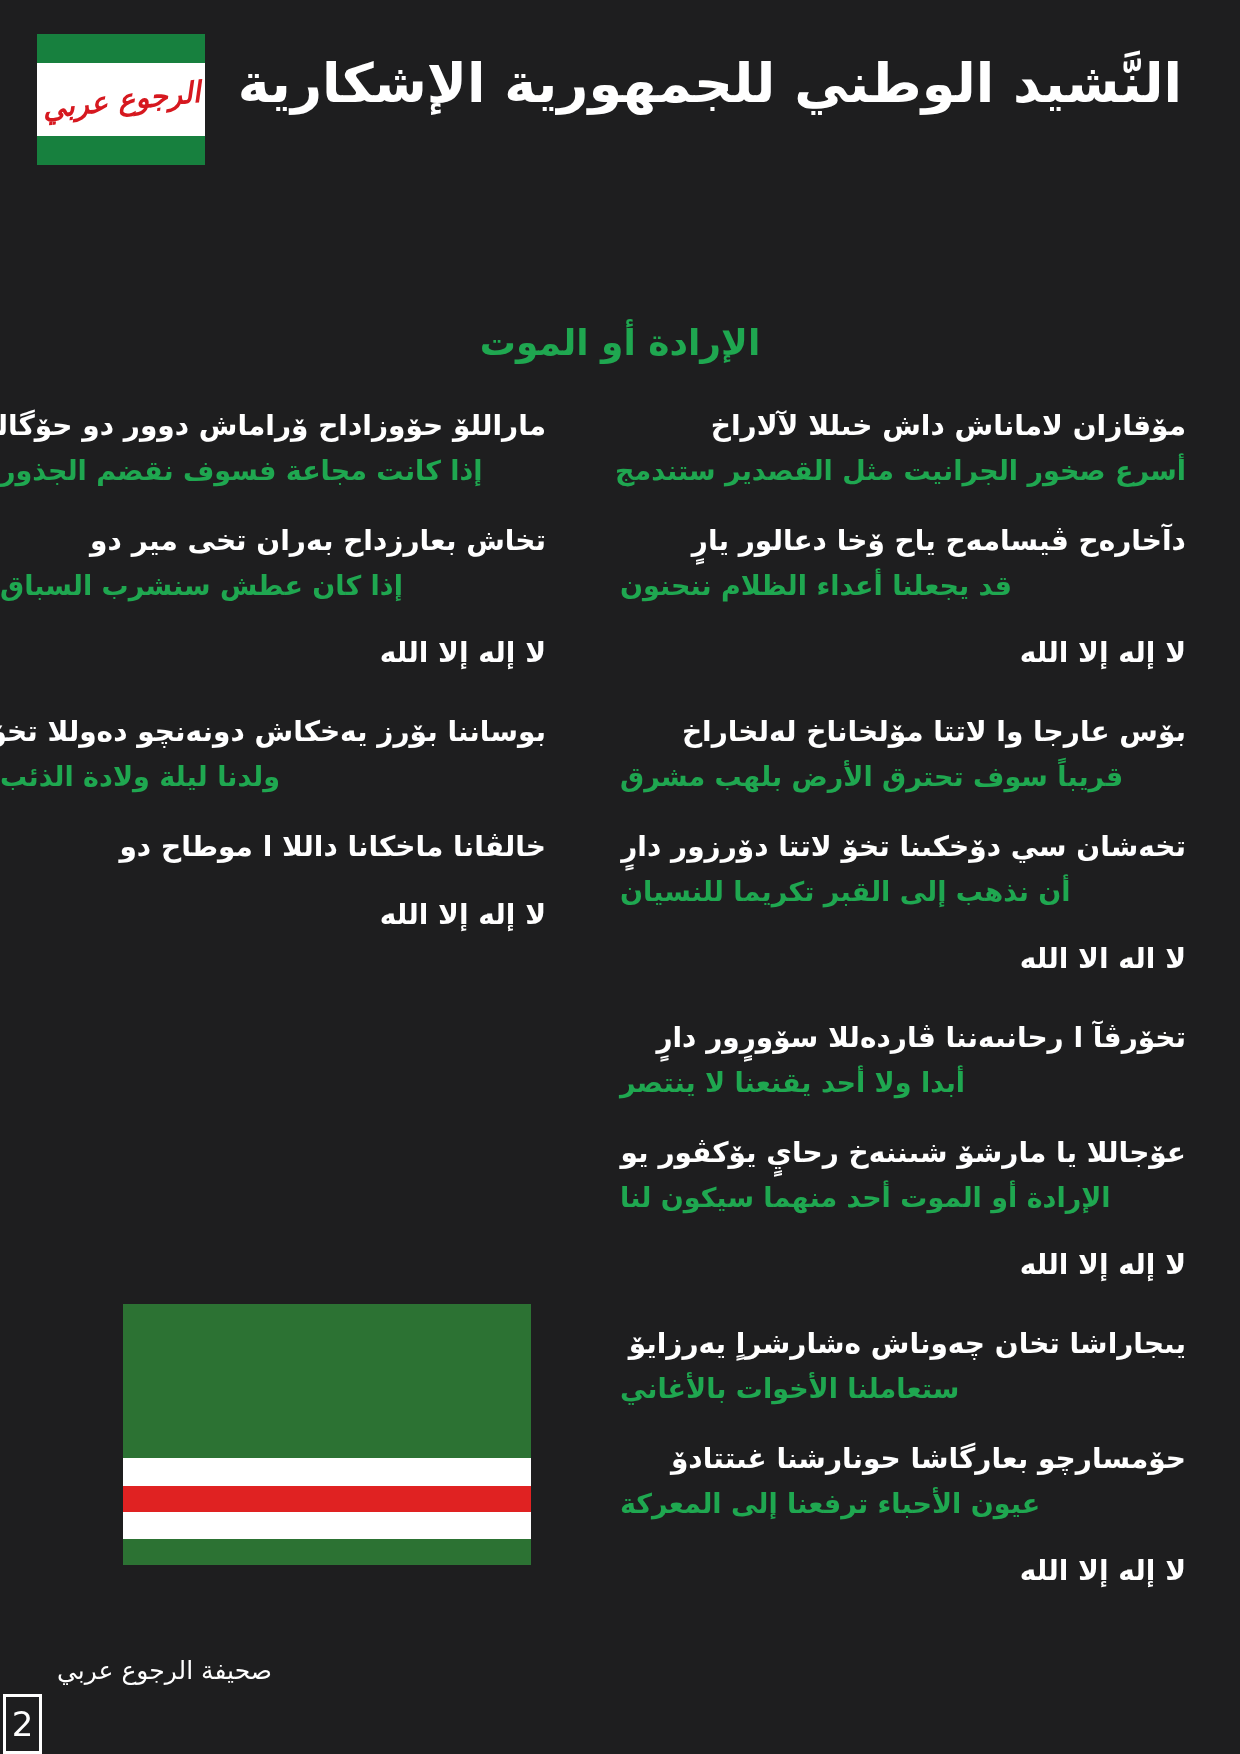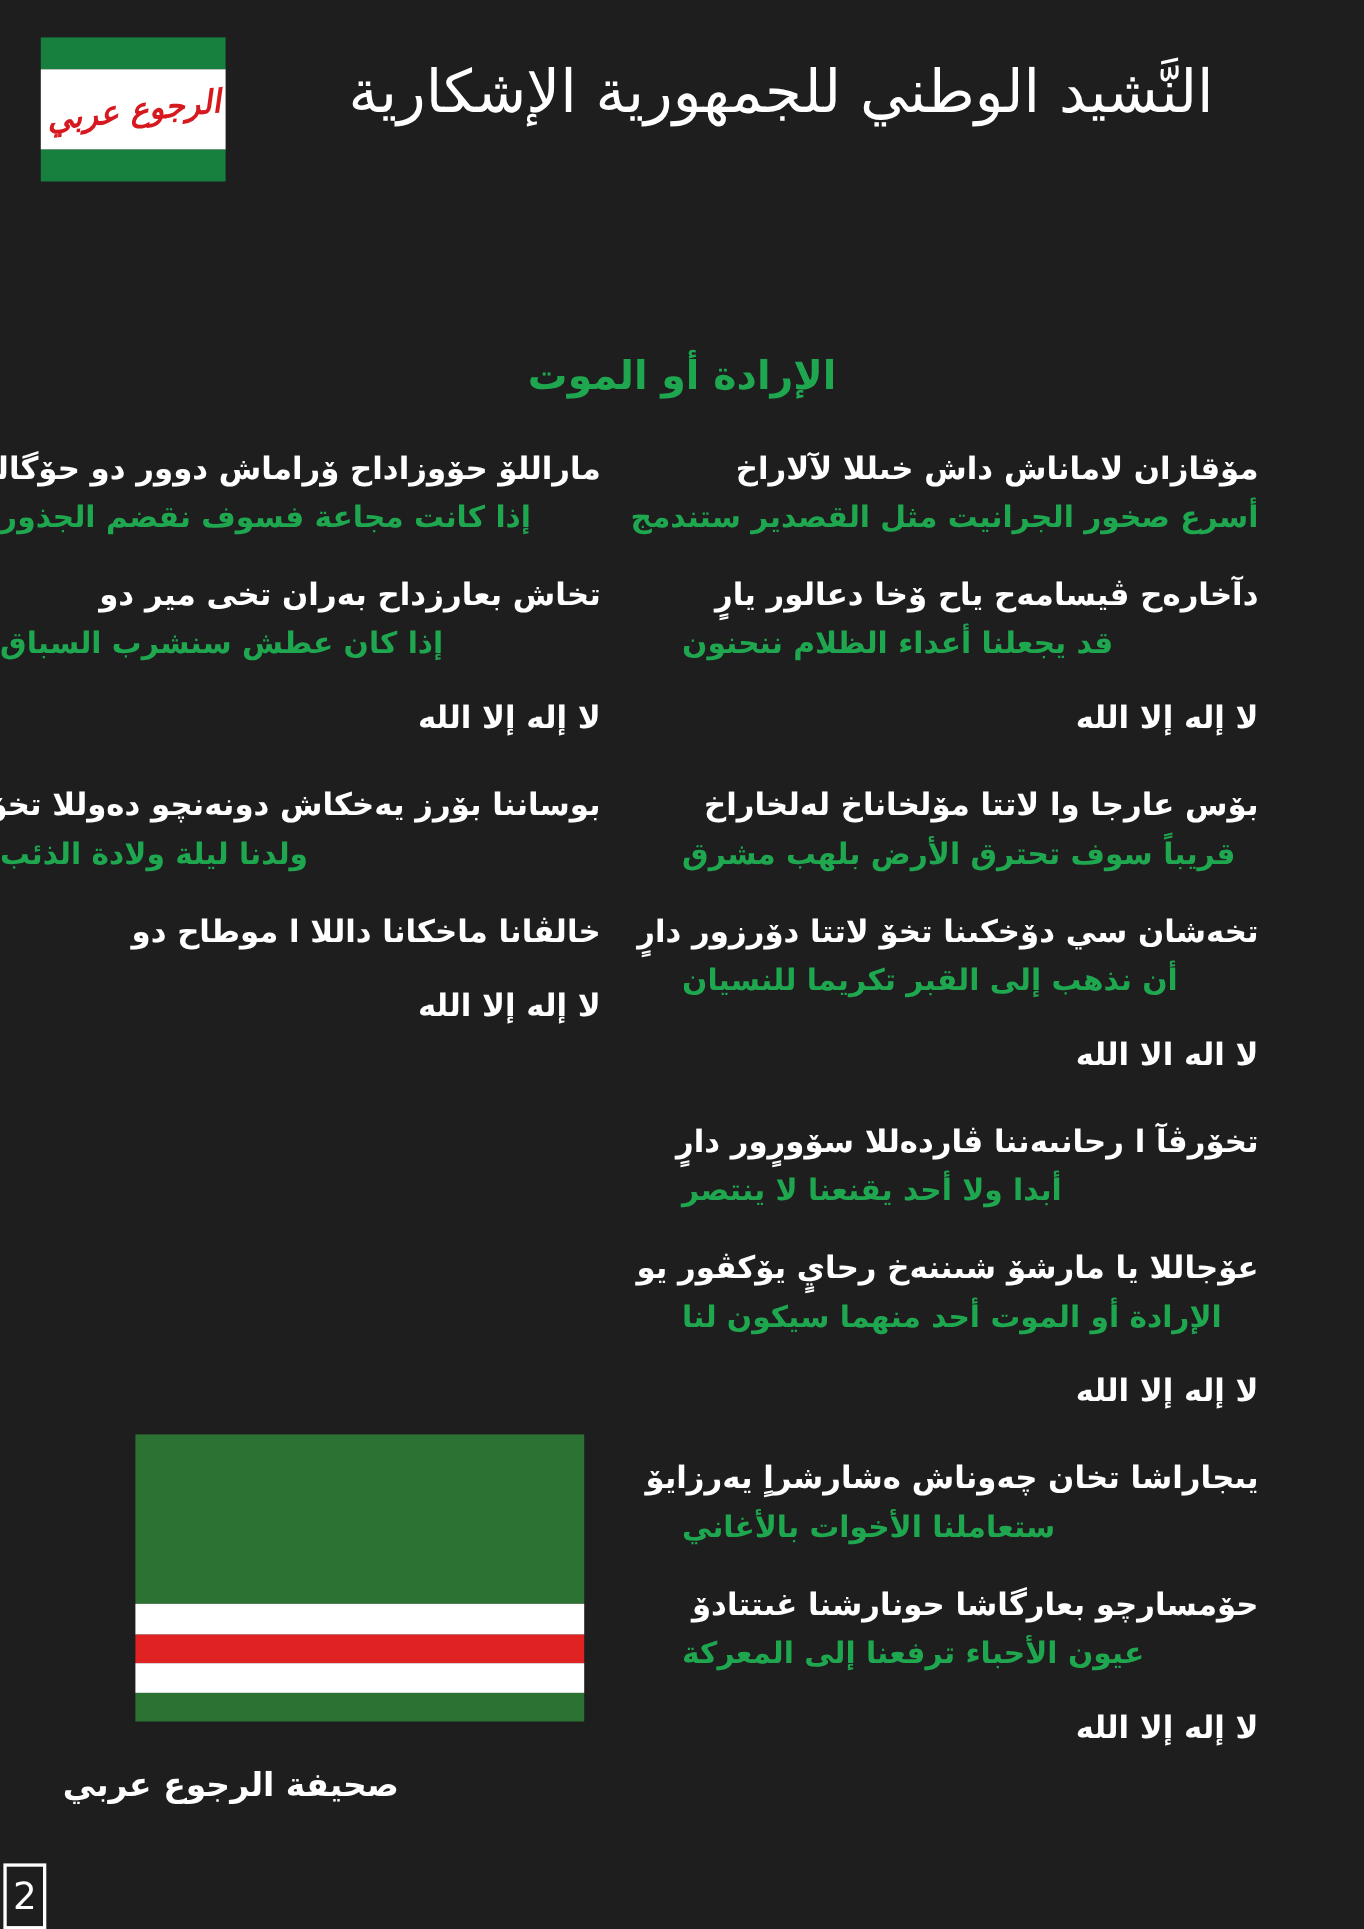--- a/index.html
+++ b/index.html
@@ -18,39 +18,39 @@
     display:flex;flex-direction:column;
   }
   .logo-band{height:29px;background:#17803e;}
   .logo-middle{flex:1;background:#ffffff;display:flex;align-items:center;justify-content:center;}
   .logo-text{
     color:#d6181f;font-size:29px;font-weight:bold;font-style:italic;
     transform:rotate(-6deg);white-space:nowrap;
   }
   .page-title{
     position:absolute;left:210px;right:30px;top:52px;
-    text-align:center;color:#ffffff;font-size:54px;font-weight:normal;
+    text-align:center;color:#ffffff;font-size:54px;font-weight:bold;
     white-space:nowrap;
   }
   
   .subtitle-chechen{
     position:absolute;left:0;right:0;top:228px;text-align:center;
     color:#ffffff;font-size:38px;font-weight:bold;
   }
   .subtitle-arabic{
     position:absolute;left:0;right:0;top:322px;text-align:center;
     color:#1fa750;font-size:36px;font-weight:bold;
   }
   
   .columns{
     position:absolute;top:402px;left:0;right:0;
     display:flex;direction:rtl;
   }
   .col{box-sizing:border-box;}
-  .col-right{width:620px;padding-right:96px;}
+  .col-right{width:620px;padding-right:54px;}
   .col-left{width:620px;padding-right:74px;}
   .verse{margin-bottom:24px;}
   .chechen-line{
     color:#ffffff;font-size:28px;font-weight:bold;line-height:47px;
     white-space:nowrap;text-align:right;
   }
   .arabic-line{
     color:#1fa750;font-size:27px;font-weight:bold;line-height:44px;
     white-space:nowrap;text-align:left;
   }
@@ -69,22 +69,22 @@
   .flag .s4{height:27px;background:#ffffff;}
   .flag .s5{flex:1;background:#2c7233;}
   
   .page-num-box{
     position:absolute;left:3px;top:1694px;width:39px;height:60px;
     border:3px solid #ffffff;box-sizing:border-box;
     display:flex;align-items:center;justify-content:center;
     color:#ffffff;font-size:34px;direction:ltr;
   }
   .footer-title{
-    position:absolute;left:57px;top:1606px;
-    color:#ffffff;font-size:30px;font-weight:bold;direction:rtl;white-space:nowrap;
+    position:absolute;left:57px;top:1656px;
+    color:#ffffff;font-size:25px;font-weight:normal;direction:rtl;white-space:nowrap;
   }
 </style>
 </head>
 <body>
 
 <div class="page">
 
   <div class="logo">
     <div class="logo-band"></div>
     <div class="logo-middle">

